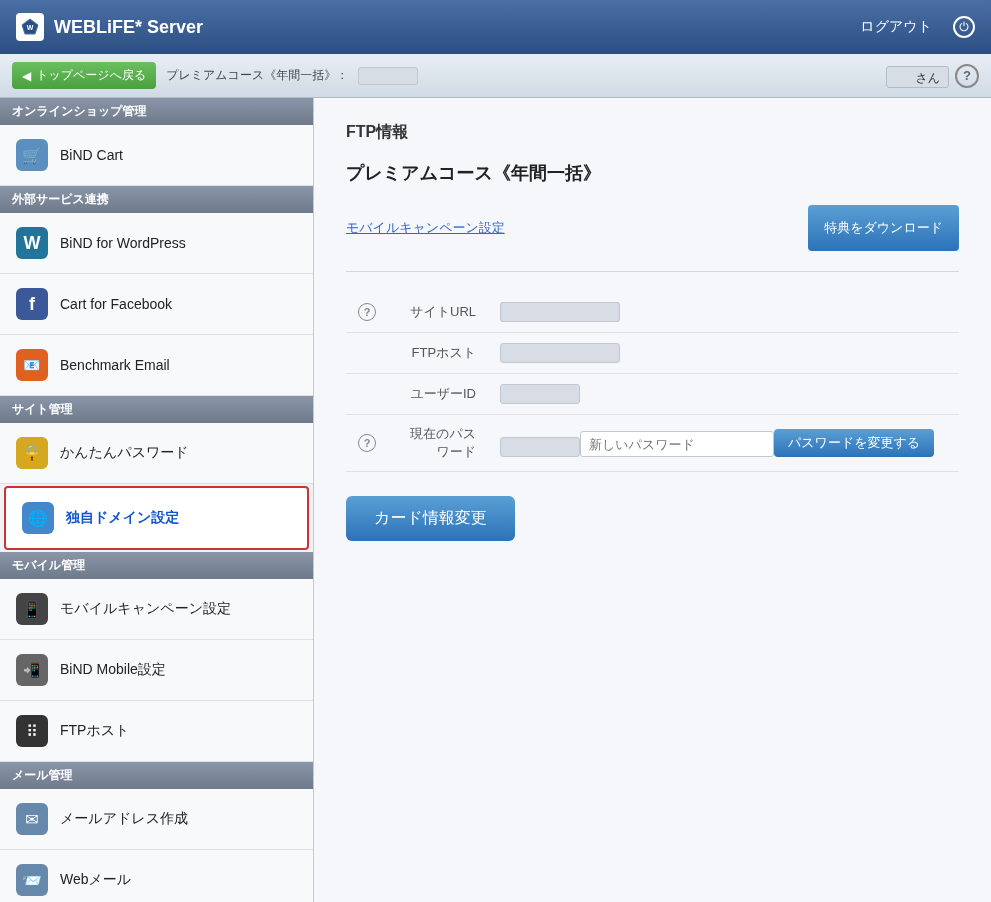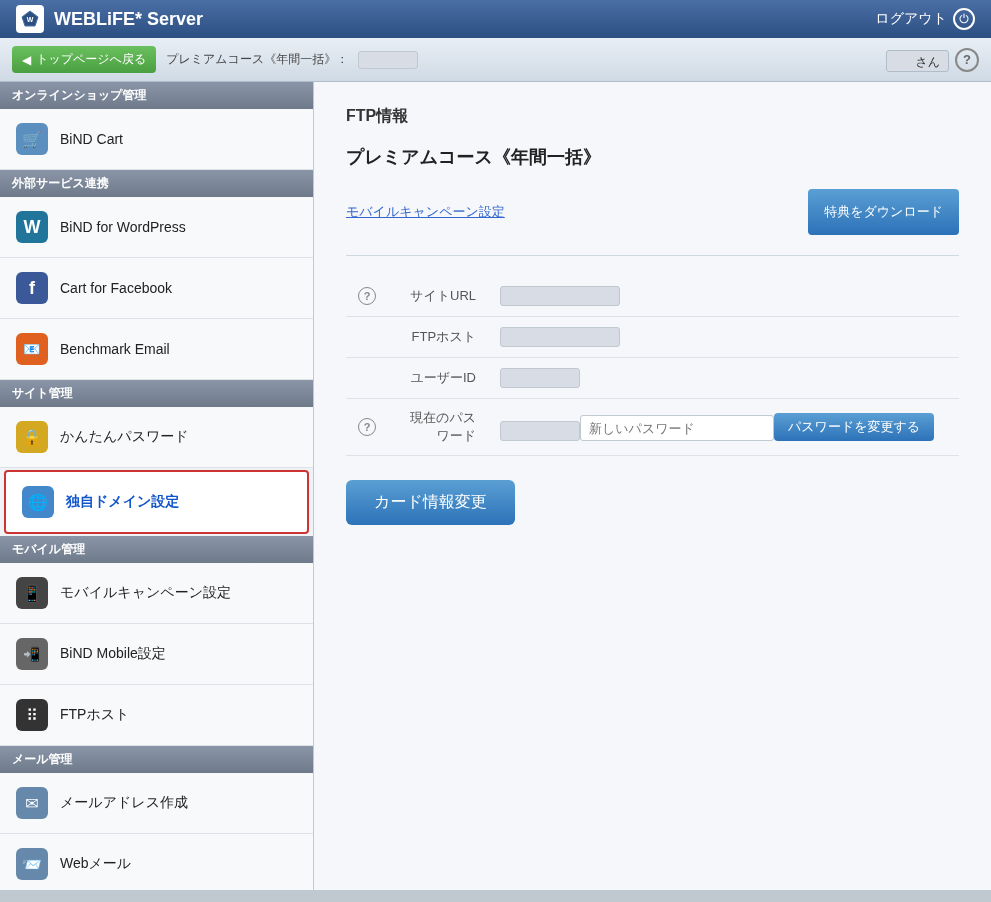--- a/index.html
+++ b/index.html
@@ -7,21 +7,21 @@
       font-family: "Hiragino Kaku Gothic Pro", "Meiryo", sans-serif;
       font-size: 13px;
       background: #c0c8d0;
       width: 991px;
       min-height: 902px;
     }
 
     
     .header {
       background: linear-gradient(180deg, #4a6fa5 0%, #2c4f82 100%);
-      height: 38px;
+      height: 54px;
       display: flex;
       align-items: center;
       justify-content: space-between;
       padding: 8px 16px;
     }
     .header-logo {
       display: flex;
       align-items: center;
       gap: 10px;
       color: white;
@@ -43,21 +43,21 @@
     .header-right {
       display: flex;
       align-items: center;
       gap: 12px;
       color: white;
       font-size: 14px;
     }
     .logout-btn {
       display: flex;
       align-items: center;
-      gap: 6px;
+      gap: 21px;
       cursor: pointer;
       color: white;
     }
     .power-icon {
       width: 22px;
       height: 22px;
       border: 2px solid white;
       border-radius: 50%;
       display: flex;
       align-items: center;

